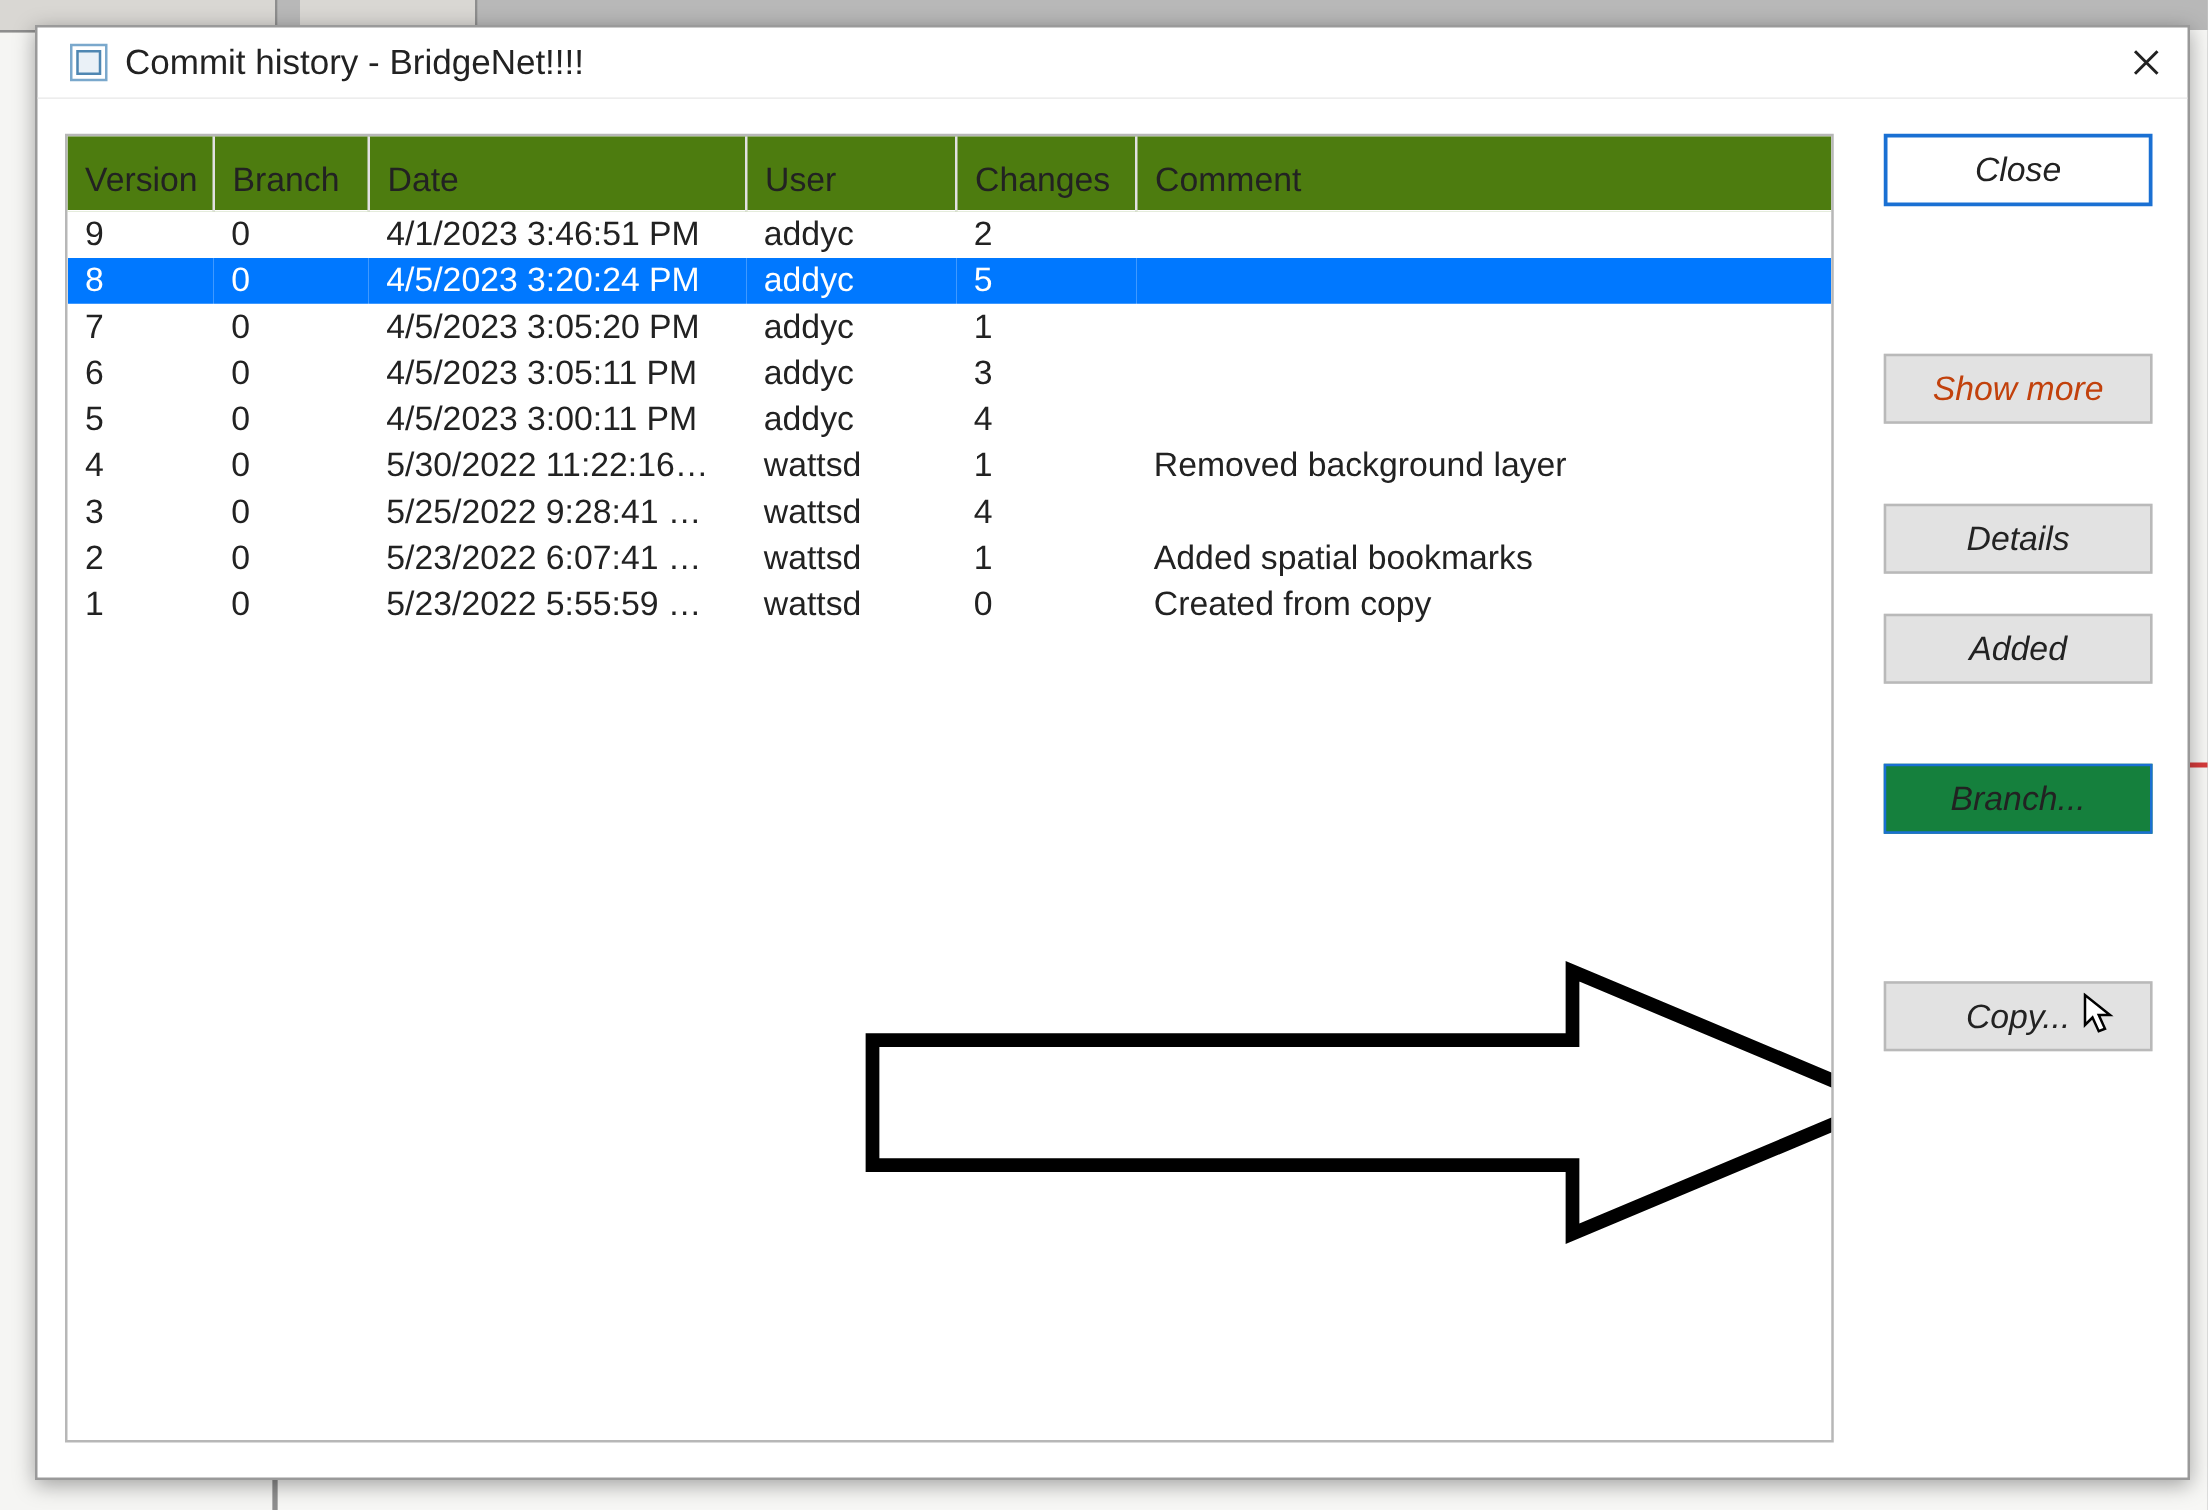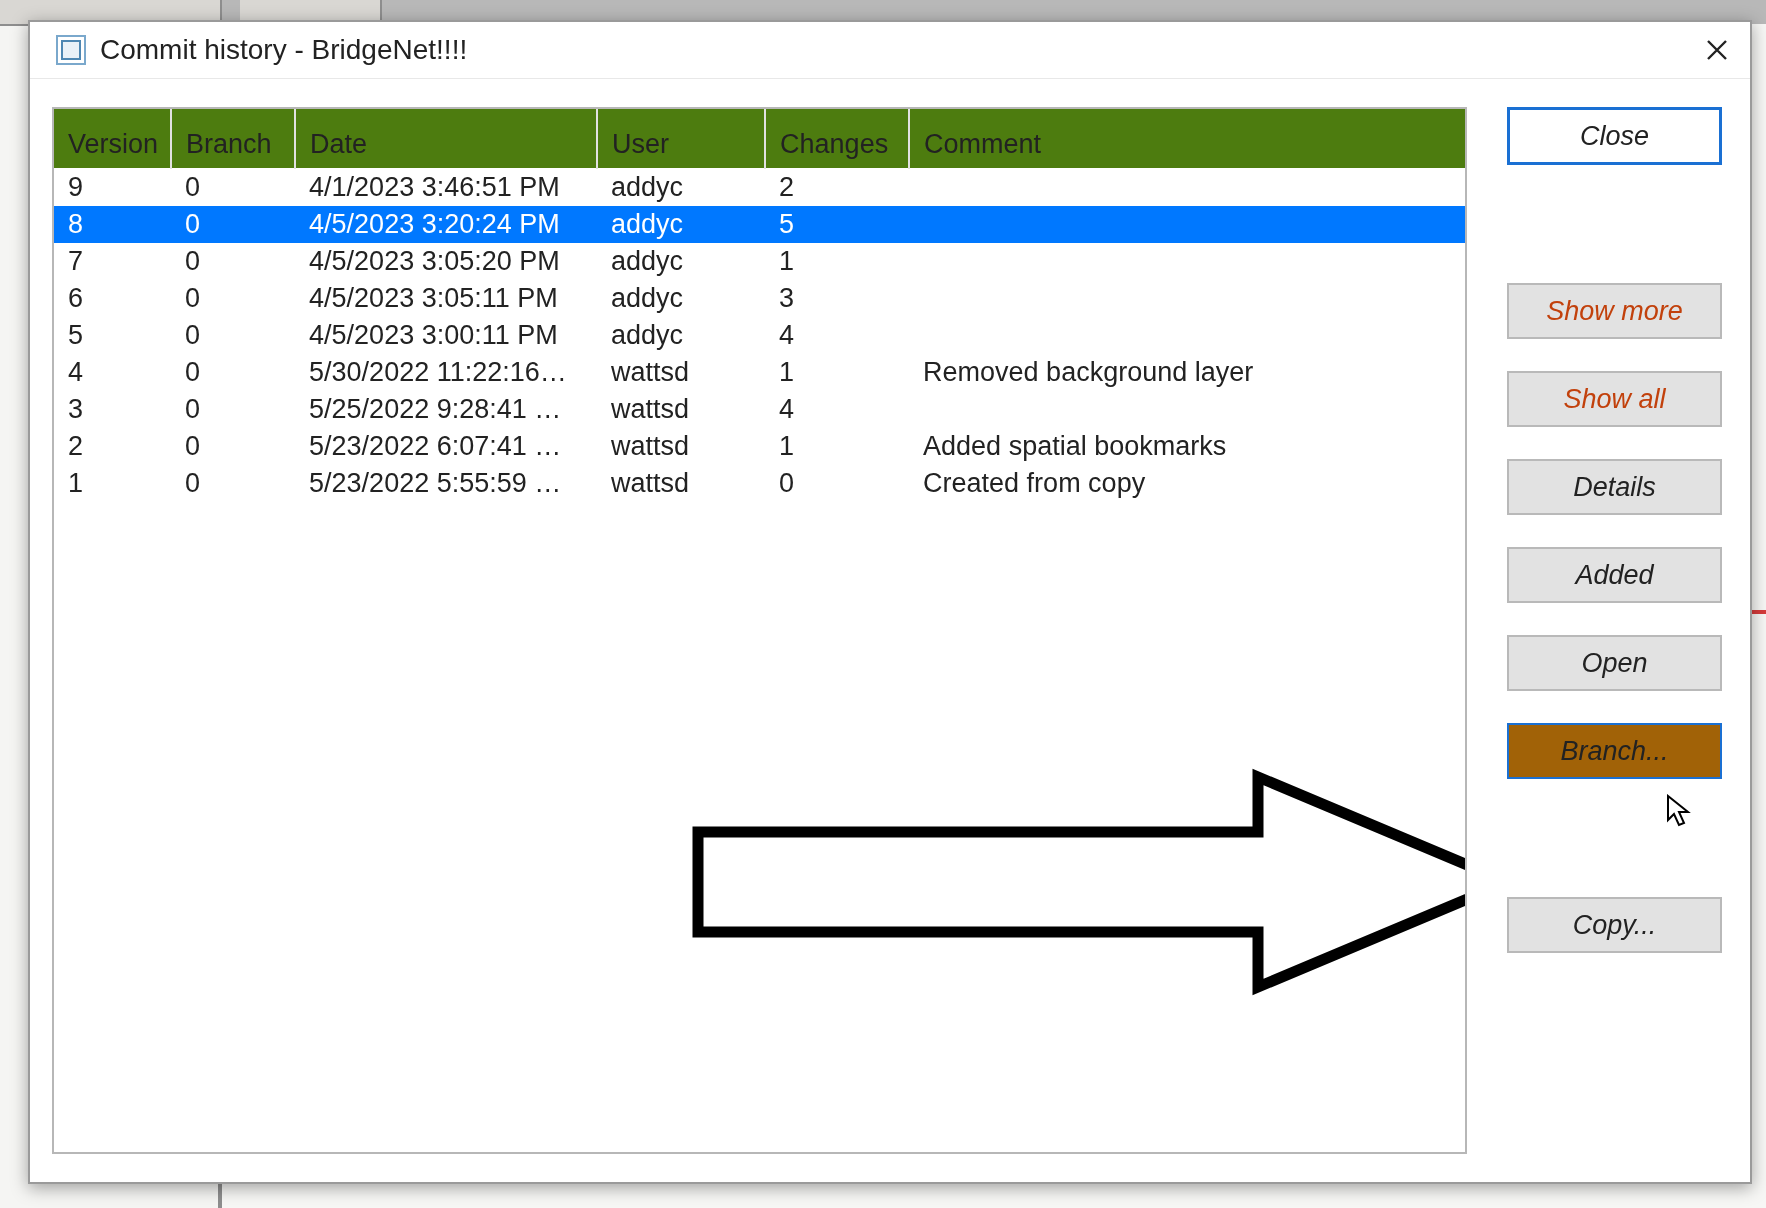--- a/index.html
+++ b/index.html
@@ -180,21 +180,21 @@
     cursor: pointer;
     user-select: none;
     position: relative;
     font-style: italic;
   }
   .wbtn.primary {
     background: #ffffff;
     border: 3px solid #1a70d3;
   }
   .wbtn.hover {
-    background: #a16207;
+    background: #15803d;
     border: 2px solid #1a70d3;
   }
   .wbtn.disabled {
     color: #c2410c;
     cursor: default;
   }
   .gap-lg { height: 118px; }
   .gap-sm { height: 32px; }
   .gap-xl { height: 118px; }
 
@@ -347,27 +347,25 @@
           <path d="M 10 65 L 570 65 L 570 10 L 820 115 L 570 220 L 570 165 L 10 165 Z" fill="none" stroke="#000" stroke-width="11" stroke-linejoin="miter"></path>
         </svg>
       </div>
     </div>
 
     <div class="side-buttons">
       <div class="wbtn primary">Close</div>
       <div class="gap-lg"></div>
       <div class="wbtn disabled">Show more</div>
       <div class="gap-sm"></div>
-      <div class="wbtn disabled">Show all</div>
       <div class="gap-sm"></div>
       <div class="wbtn">Details</div>
       <div class="gap-sm"></div>
       <div class="wbtn">Added</div>
       <div class="gap-sm"></div>
-      <div class="wbtn">Open</div>
       <div class="gap-sm"></div>
       <div class="wbtn hover">Branch...</div>
       <div class="gap-xl"></div>
       <div class="wbtn">Copy...</div>
     </div>
 
   </div>
 </div>
 
 <div class="cursor">

